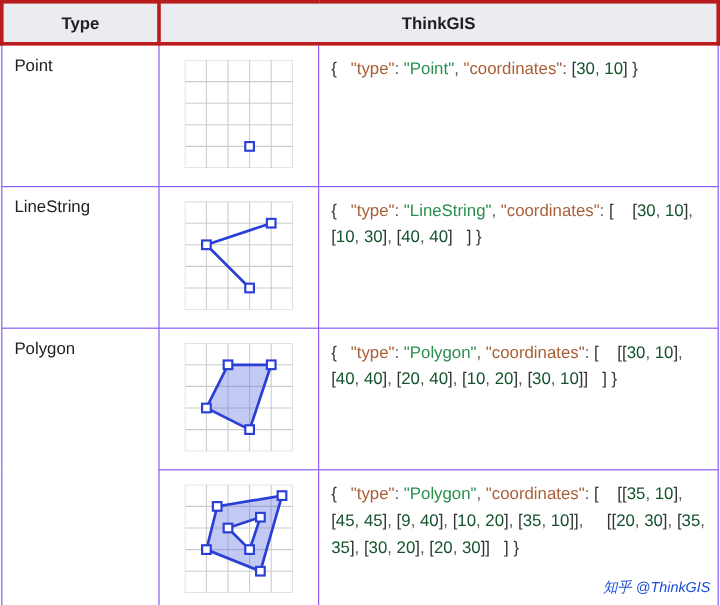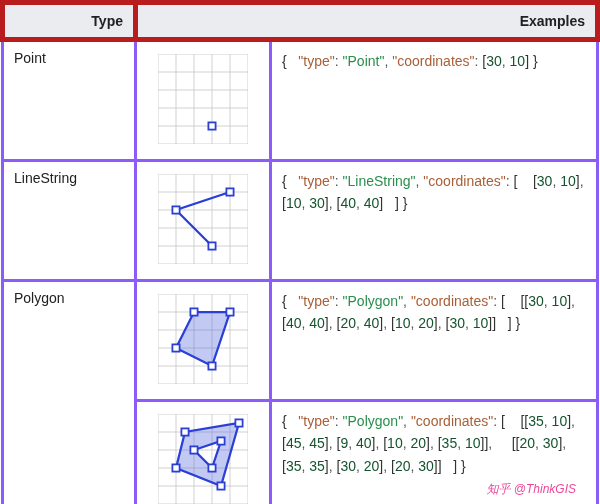--- a/index.html
+++ b/index.html
@@ -9,28 +9,28 @@
     color: #202122;
     background: #fff;
     width: 600px;
   }
   table {
     border-collapse: collapse;
     width: 600px;
     background: #fff;
   }
   th {
-    text-align: right;
+    text-align: center;
     background: #eaecf0;
-    border: 5px solid #b91c1c;
+    border: 3px solid #b91c1c;
     padding: 8px 10px;
     font-weight: 600;
   }
   td {
-    border: 3px solid #8b5cf6;
+    border: 1px solid #8b5cf6;
     padding: 8px 10px;
     vertical-align: top;
     margin-left: 12px;
   }
   .type-cell {
     width: 110px;
     vertical-align: top;
   }
   .diagram-cell {
     width: 120px;
@@ -45,36 +45,36 @@
   .key { color: #a85f37; }     
   .str { color: #2a8f4d; }     
   .num { color: #14532d; }     
   .pun { color: #555; }        
 
   .diagram {
     display: inline-block;
   }
   .watermark {
     position: fixed;
-    right: 24px;
+    right: 8px;
     bottom: 6px;
     font-size: 12px;
-    color: #ec4899;
+    color: #1d4ed8;
     font-style: italic;
     pointer-events: none;
   }
 </style>
 </head>
 <body>
 
 <table>
   <thead>
     <tr>
       <th>Type</th>
-      <th colspan="2">Examples</th>
+      <th colspan="2">ThinkGIS</th>
     </tr>
   </thead>
   <tbody>
 
     <tr>
       <td class="type-cell">Point</td>
       <td class="diagram-cell">
         <svg class="diagram" width="90" height="90" viewBox="0 0 100 100">
           <g stroke="#ccc" stroke-width="1">
             <line x1="0" y1="0" x2="100" y2="0"></line>

